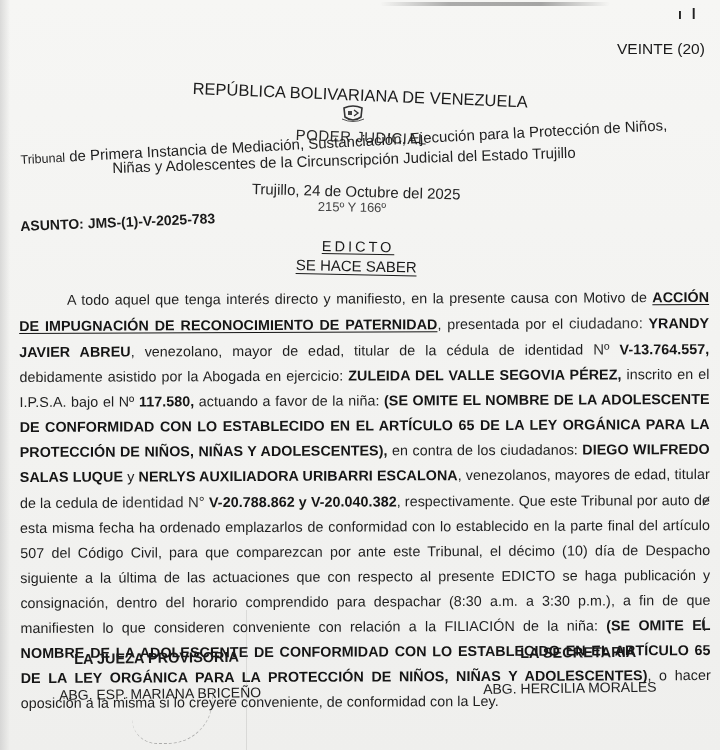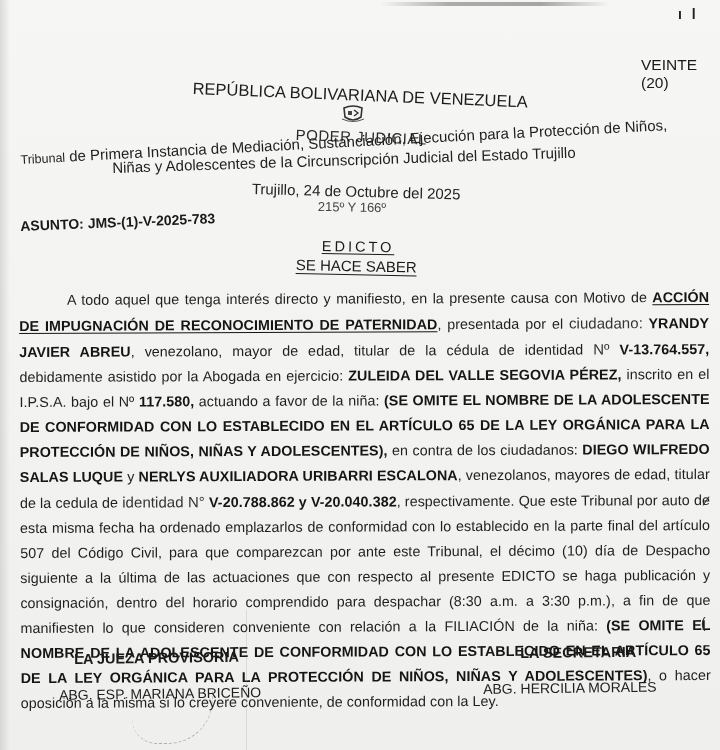--- a/index.html
+++ b/index.html
@@ -37,24 +37,23 @@
       letter-spacing: 3px;
     }
     .left-edge {
       position: absolute;
       left: 0; top: 0;
       width: 10px; height: 750px;
       background: linear-gradient(90deg, rgba(190,190,190,0.5), rgba(240,240,240,0));
     }
     .page-number {
       position: absolute;
-      left: 617px; top: 56px;
+      left: 617px; top: 40px;
       font-size: 15.5px;
       color: #1a1a1a;
-      margin-left: 24px;
     }
     .header-republica {
       position: absolute;
       left: 193px; top: 79px;
       font-size: 16.5px;
       color: #1c1c1c;
       transform: rotate(2.3deg);
       transform-origin: left top;
       white-space: nowrap;
     }

